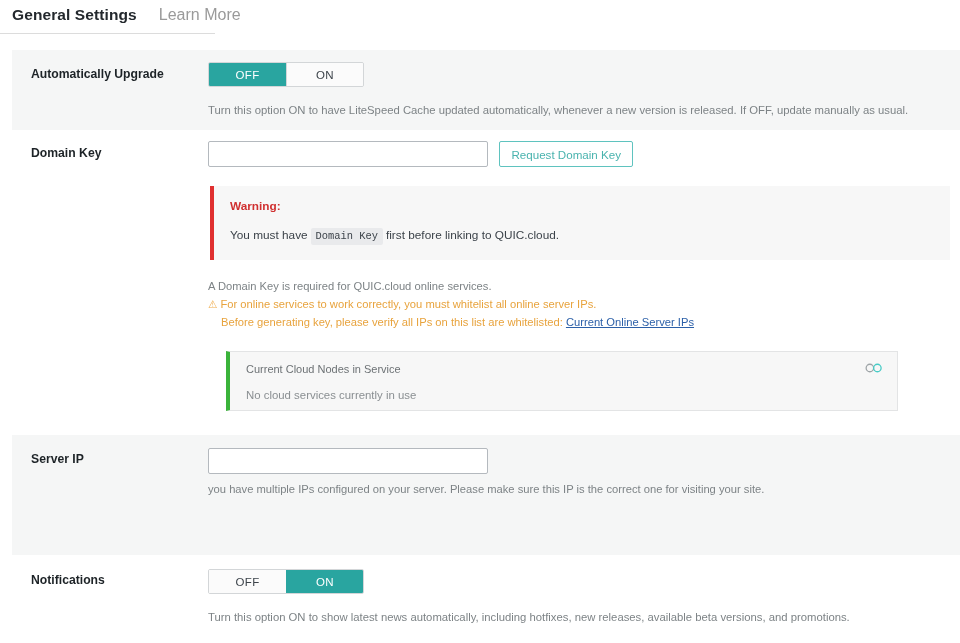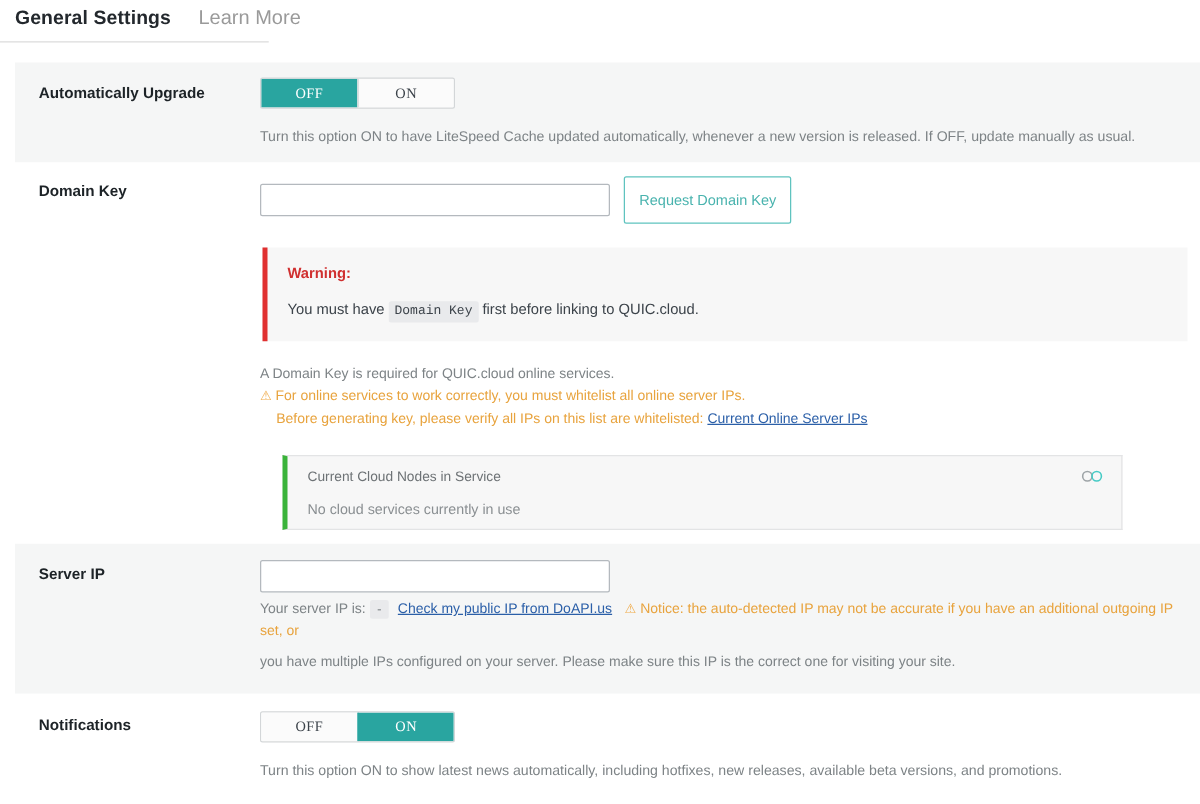--- a/index.html
+++ b/index.html
@@ -65,21 +65,20 @@
     padding-right: 10px;
   }
 
   
   .toggle {
     display: inline-flex;
     border: 1px solid #d3d6d8;
     border-radius: 2px;
     overflow: hidden;
     height: 25px;
-    font-family: Liberation Serif, serif;
   }
   .toggle-seg {
     width: 77px;
     display: flex;
     align-items: center;
     justify-content: center;
     font-size: 11.5px;
     letter-spacing: .4px;
     color: #3c434a;
     background: #fbfbfb;
@@ -114,21 +113,21 @@
     font-size: 12px;
     color: #32373c;
     font-family: "Liberation Sans", sans-serif;
     outline: none;
     vertical-align: middle;
   }
   .btn-outline {
     display: inline-flex;
     align-items: center;
     justify-content: center;
-    height: 38px;
+    height: 26px;
     padding: 0 11px;
     margin-left: 7px;
     border: 1px solid #5fc3bf;
     border-radius: 2px;
     background: #ffffff;
     color: #49b3ae;
     font-size: 11.6px;
     font-family: "Liberation Sans", sans-serif;
     cursor: pointer;
     vertical-align: middle;
@@ -273,23 +272,20 @@
 
     </div>
   </div>
 
   <div class="row shaded" style="top:435px;height:120px;">
     <div class="row-label">Server IP</div>
     <div class="row-body" style="padding-top:13px;">
       <input class="text-input" type="text" placeholder="" style="">
 
 
-      <div class="inline-line">
-        <span>Your server IP is:</span><span class="code-chip mini">-</span><a class="link-underline" href="#">Check my public IP from DoAPI.us</a><span class="warn-ico" style="margin-left:6px;">⚠</span><span class="note-warn">Notice: the auto-detected IP may not be accurate if you have an additional outgoing IP set, or</span>
-      </div>
 
       <div class="inline-line note-warn" style="margin-top:7px;">you have multiple IPs configured on your server. Please make sure this IP is the correct one for visiting your site.</div>
     </div>
   </div>
 
   <div class="row plain" style="top:555px;height:88px;">
     <div class="row-label" style="padding-top:18px;">Notifications</div>
     <div class="row-body" style="padding-top:14px;">
       <div class="toggle">
         <div class="toggle-seg">OFF</div>

